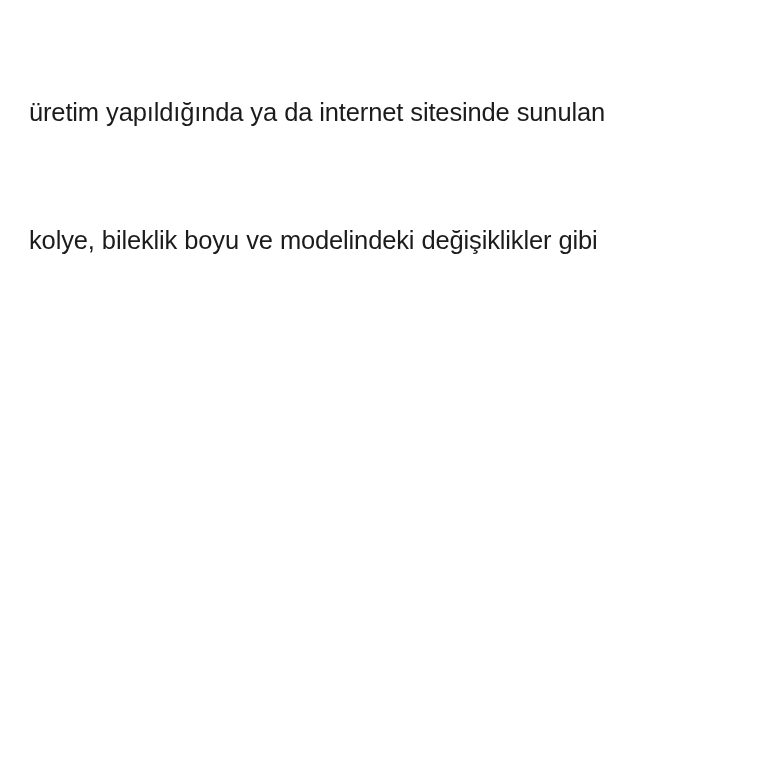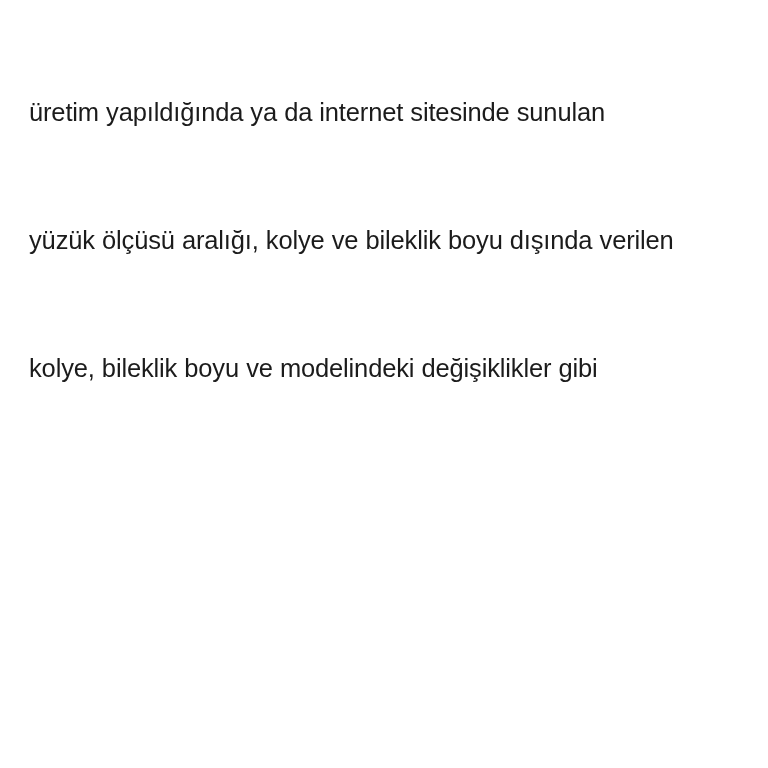--- a/index.html
+++ b/index.html
@@ -39,21 +39,20 @@
     display: block;
     white-space: pre;
   }
 </style>
 </head>
 <body>
 
 <div class="page" style="background: rgb(255, 255, 255);">
   <p class="legal-text" style="color: rgb(27, 27, 27);">
     <span class="line">üretim yapıldığında ya da internet sitesinde sunulan</span>
-    <span class="line">yüzük ölçüsü aralığı, kolye ve bileklik boyu dışında verilen</span>
     <span class="line">kolye, bileklik boyu ve modelindeki değişiklikler gibi</span>
     
     
     
     
     
     
     
     
     

